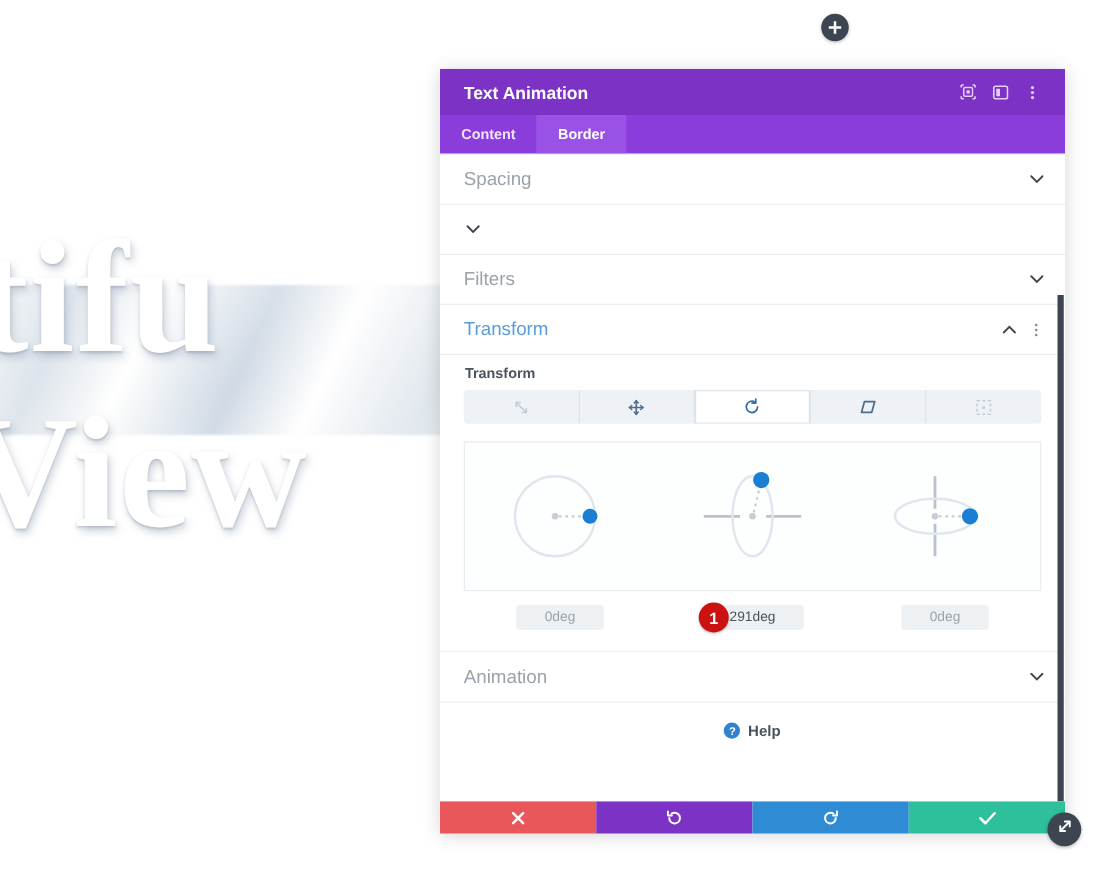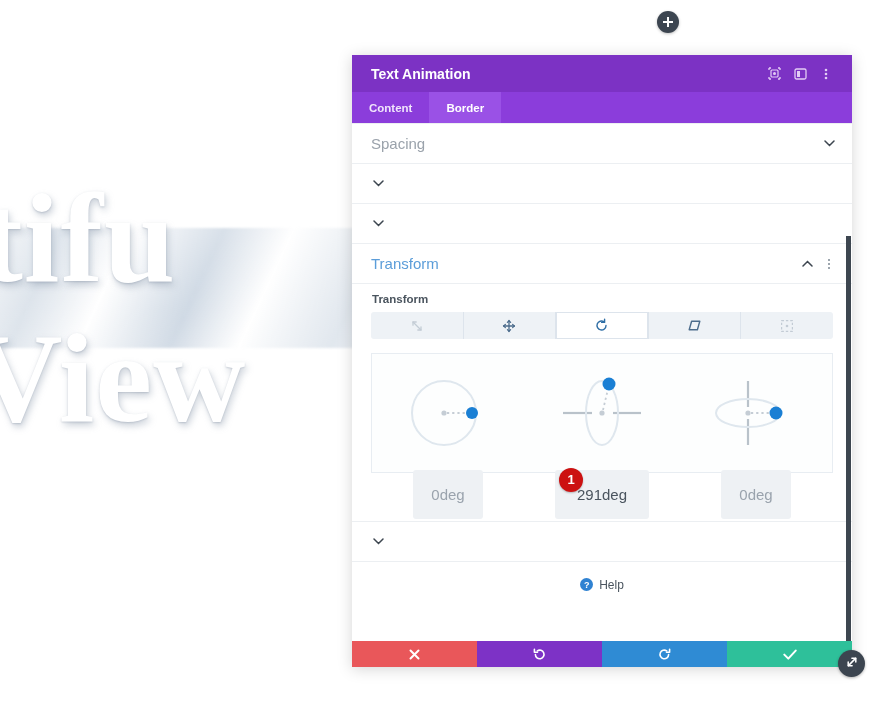--- a/index.html
+++ b/index.html
@@ -171,22 +171,22 @@
   .axis-cell { width: 130px; height: 100px; position: relative; }
   .axis-cell svg { position: absolute; left: 0; top: 0; }
 
   #value-row {
     display: flex; align-items: center; justify-content: space-around;
     margin-top: 10px; height: 22px;
   }
   .val-wrap { position: relative; display: flex; align-items: center; justify-content: center; width: 130px; }
   .val-pill {
     background: #eef1f4; border-radius: 3px;
-    font-size: 15px; color: #9aa3ad;
-    padding: 16px 16px; min-width: 38px; text-align: center;
+    font-size: 11px; color: #9aa3ad;
+    padding: 4px 16px; min-width: 38px; text-align: center;
     cursor: text;
   }
   .val-pill.active { color: #4a545e; font-weight: normal; padding-left: 22px; padding-right: 22px; }
   .badge {
     position: absolute; left: 22px; top: -2px;
     width: 24px; height: 24px; border-radius: 50%;
     background: #cc1111; color: #fff;
     font-size: 13px; font-weight: bold;
     display: flex; align-items: center; justify-content: center;
     box-shadow: 0 1px 2px rgba(0,0,0,.25);
@@ -197,21 +197,21 @@
   #help-row {
     height: 45px; display: flex; align-items: center; justify-content: center;
     gap: 6px; cursor: pointer;
   }
   #help-icon {
     width: 13px; height: 13px; border-radius: 50%;
     background: #2f82d2; color: #fff;
     font-size: 9px; font-weight: bold;
     display: flex; align-items: center; justify-content: center;
   }
-  #help-label { font-size: 12px; color: #4a545e; font-weight: normal; }
+  #help-label { font-size: 12px; color: #4a545e; font-weight: bold; }
 
   
   #scrollbar-track {
     position: absolute; right: 0; top: 0; width: 9px; height: 100%;
     background: transparent;
   }
   #scrollbar-thumb {
     position: absolute; right: 1px; top: 113px; width: 5px; height: 408px;
     background: #3d4650; border-radius: 0;
   }
@@ -303,20 +303,21 @@
       <div class="acc-row">
         <span class="chev">
           <svg width="11" height="7" viewBox="0 0 11 7">
               <path d="M1 1l4.5 4.5L10 1" fill="none" stroke="currentColor" stroke-width="1.5" stroke-linecap="round"></path>
             </svg>
         </span>
       </div>
 
 
       <div class="acc-row">
+        <span class="acc-title">Filters</span>
         <span class="chev">
           <svg width="11" height="7" viewBox="0 0 11 7">
               <path d="M1 1l4.5 4.5L10 1" fill="none" stroke="currentColor" stroke-width="1.5" stroke-linecap="round"></path>
             </svg>
         </span>
       </div>
 
       <div class="acc-row open">
         <span class="acc-title">Transform</span>
         <span class="chev">
@@ -419,20 +420,21 @@
             <div class="badge">1</div>
             <div class="val-pill active">291deg</div>
           </div>
           <div class="val-wrap">
             <div class="val-pill">0deg</div>
           </div>
         </div>
       </div>
 
       <div class="acc-row">
+        <span class="acc-title">Animation</span>
         <span class="chev">
           <svg width="11" height="7" viewBox="0 0 11 7">
               <path d="M1 1l4.5 4.5L10 1" fill="none" stroke="currentColor" stroke-width="1.5" stroke-linecap="round"></path>
             </svg>
         </span>
       </div>
 
       <div id="help-row">
         <span id="help-icon">?</span>
         <span id="help-label">Help</span>

